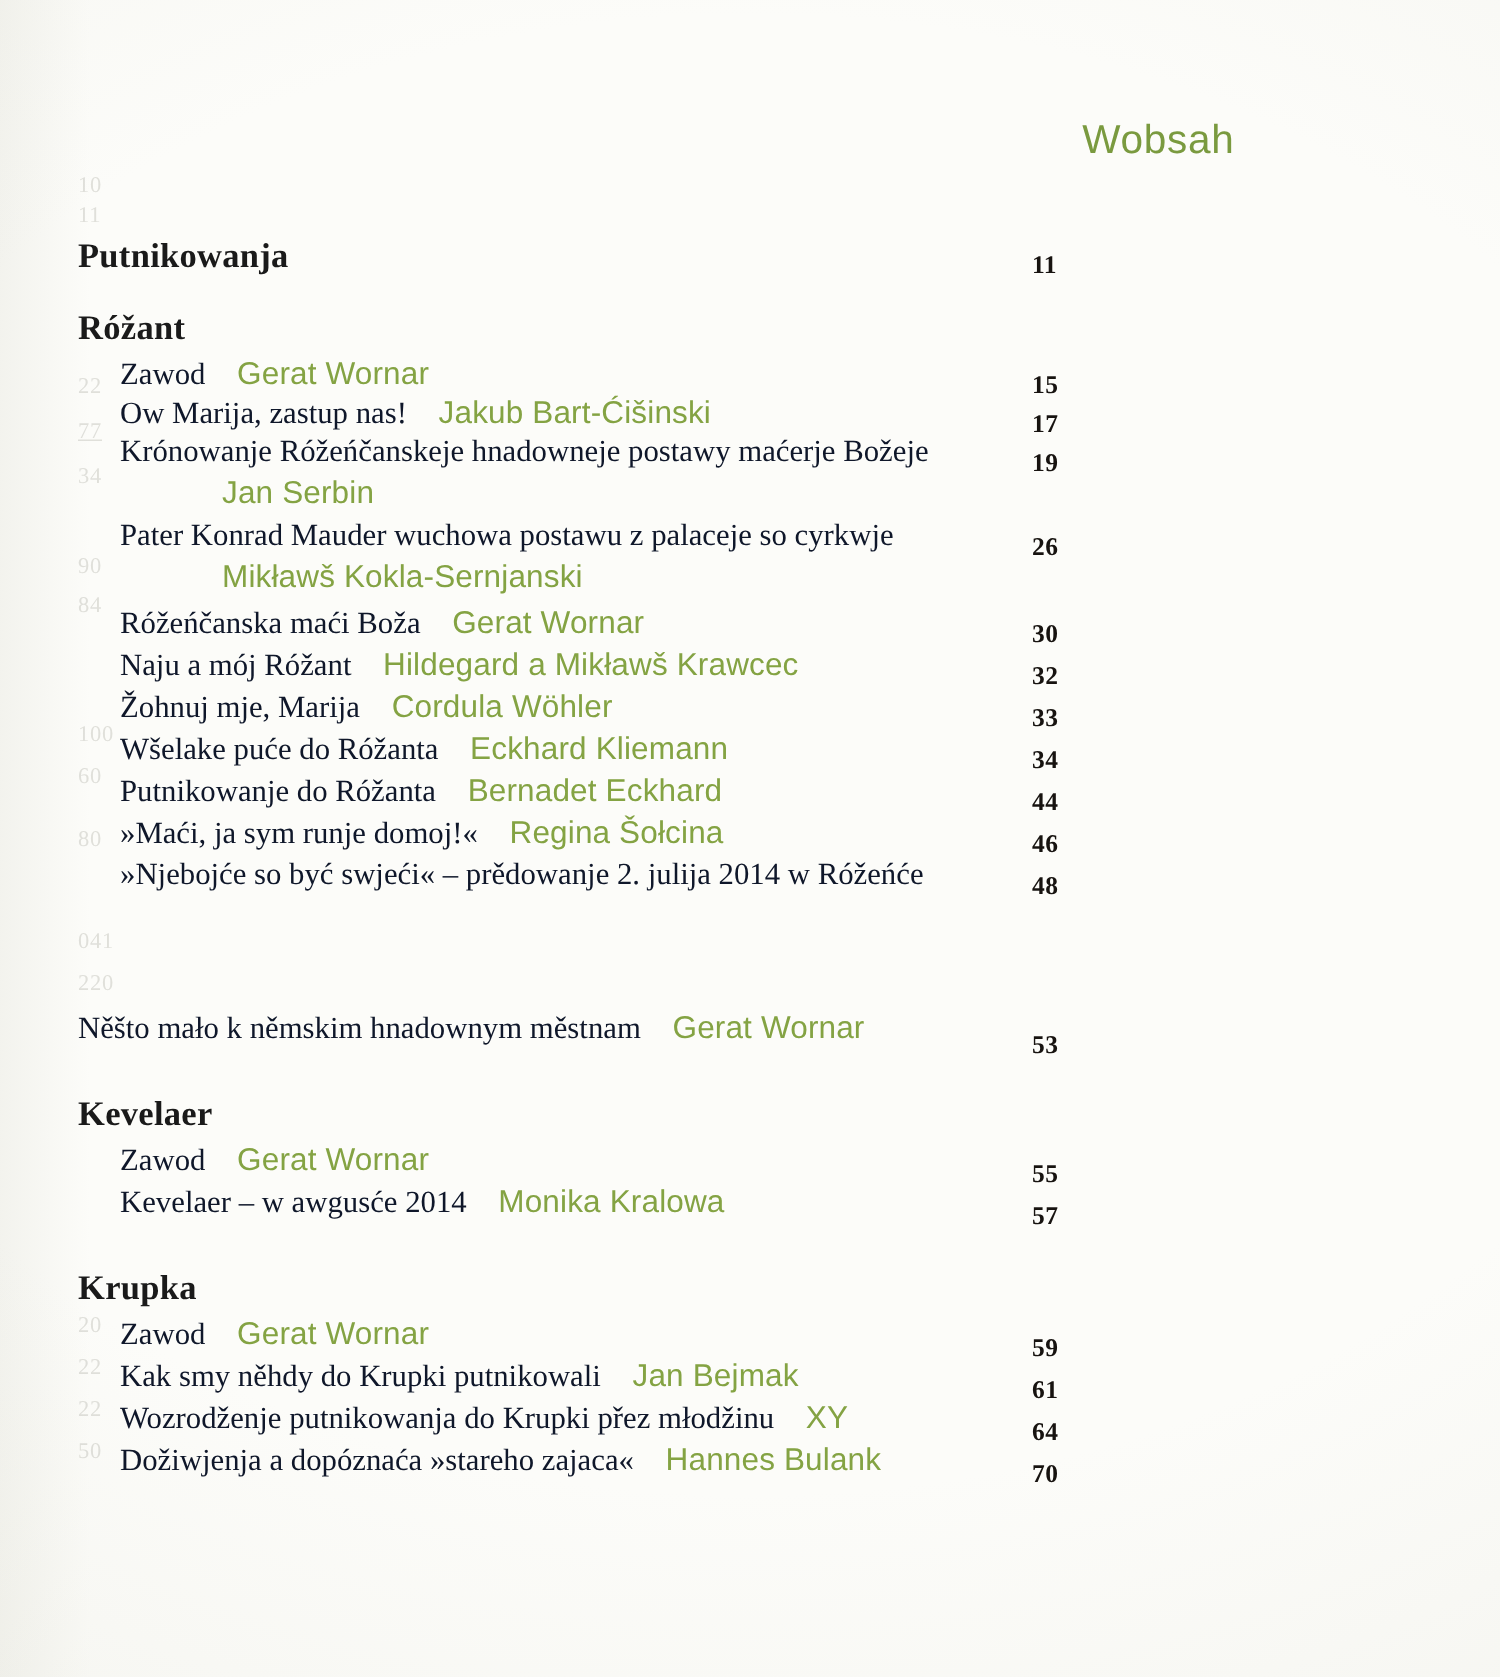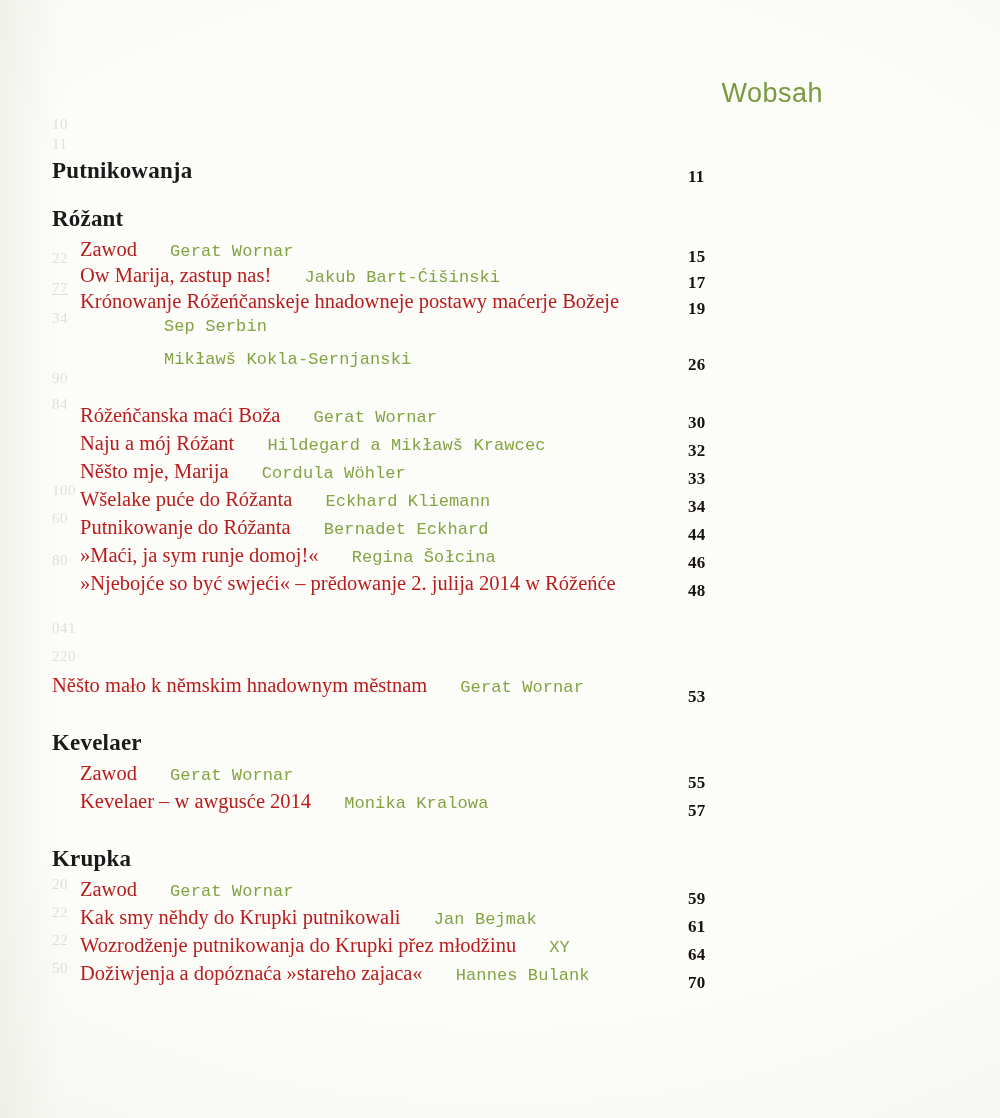--- a/index.html
+++ b/index.html
@@ -50,28 +50,27 @@
     font-size: 23px;
     font-weight: bold;
     letter-spacing: 0.2px;
     position: relative;
   }
   .entry {
     position: relative;
     font-size: 20.5px;
   }
   .entry .text {
-    color: #b91c1c;
+    color: #0f172a;
   }
   .author {
     color: #84a343;
-    font-family: Liberation Mono, monospace;
-    font-size: 17px;
+    font-family: Liberation Sans, sans-serif;
+    font-size: 21px;
     letter-spacing: 0.1px;
-    padding-left: 16px;
   }
   .author.indented {
     display: block;
     margin-left: 68px;
   }
   .page-no {
     position: absolute;
     left: 636px;
     font-family: "Liberation Serif", serif;
     font-size: 17px;
@@ -130,37 +129,37 @@
       <div class="row" style="position: absolute; top: 48px; left: 0px; width: 680px;"><span class="section-head">Róžant</span></div>
       <div class="row" style="position: absolute; top: 80px; left: 0px; width: 680px;">
         <div class="entry indent1"><span class="text">Zawod</span><span class="author"> Gerat Wornar</span></div>
         <span class="page-no" style="top: 9px;">15</span>
       </div>
       <div class="row" style="position: absolute; top: 106px; left: 0px; width: 680px;">
         <div class="entry indent1"><span class="text">Ow Marija, zastup nas!</span><span class="author"> Jakub Bart-Ćišinski</span></div>
         <span class="page-no" style="top: 9px;">17</span>
       </div>
       <div class="row" style="position: absolute; top: 132px; left: 0px; width: 680px;">
-        <div class="entry indent1"><span class="text">Krónowanje Róžeńčanskeje hnadowneje postawy maćerje Božeje</span><span class="author indented" style="margin-top: 4px;">Sep Serbin</span></div>
+        <div class="entry indent1"><span class="text">Krónowanje Róžeńčanskeje hnadowneje postawy maćerje Božeje</span><span class="author indented" style="margin-top: 4px;">Jan Serbin</span></div>
         <span class="page-no" style="top: 9px;">19</span>
       </div>
       <div class="row" style="position: absolute; top: 188px; left: 0px; width: 680px;">
-        <div class="entry indent1"><span class="author indented" style="margin-top: 4px;">Mikławš Kokla-Sernjanski</span></div>
+        <div class="entry indent1"><span class="text">Pater Konrad Mauder wuchowa postawu z palaceje so cyrkwje</span><span class="author indented" style="margin-top: 4px;">Mikławš Kokla-Sernjanski</span></div>
         <span class="page-no" style="top: 9px;">26</span>
       </div>
       <div class="row" style="position: absolute; top: 246px; left: 0px; width: 680px;">
         <div class="entry indent1"><span class="text">Róžeńčanska maći Boža</span><span class="author"> Gerat Wornar</span></div>
         <span class="page-no" style="top: 9px;">30</span>
       </div>
       <div class="row" style="position: absolute; top: 274px; left: 0px; width: 680px;">
         <div class="entry indent1"><span class="text">Naju a mój Róžant</span><span class="author"> Hildegard a Mikławš Krawcec</span></div>
         <span class="page-no" style="top: 9px;">32</span>
       </div>
       <div class="row" style="position: absolute; top: 302px; left: 0px; width: 680px;">
-        <div class="entry indent1"><span class="text">Něšto mje, Marija</span><span class="author"> Cordula Wöhler</span></div>
+        <div class="entry indent1"><span class="text">Žohnuj mje, Marija</span><span class="author"> Cordula Wöhler</span></div>
         <span class="page-no" style="top: 9px;">33</span>
       </div>
       <div class="row" style="position: absolute; top: 330px; left: 0px; width: 680px;">
         <div class="entry indent1"><span class="text">Wšelake puće do Róžanta</span><span class="author"> Eckhard Kliemann</span></div>
         <span class="page-no" style="top: 9px;">34</span>
       </div>
       <div class="row" style="position: absolute; top: 358px; left: 0px; width: 680px;">
         <div class="entry indent1"><span class="text">Putnikowanje do Róžanta</span><span class="author"> Bernadet Eckhard</span></div>
         <span class="page-no" style="top: 9px;">44</span>
       </div>

